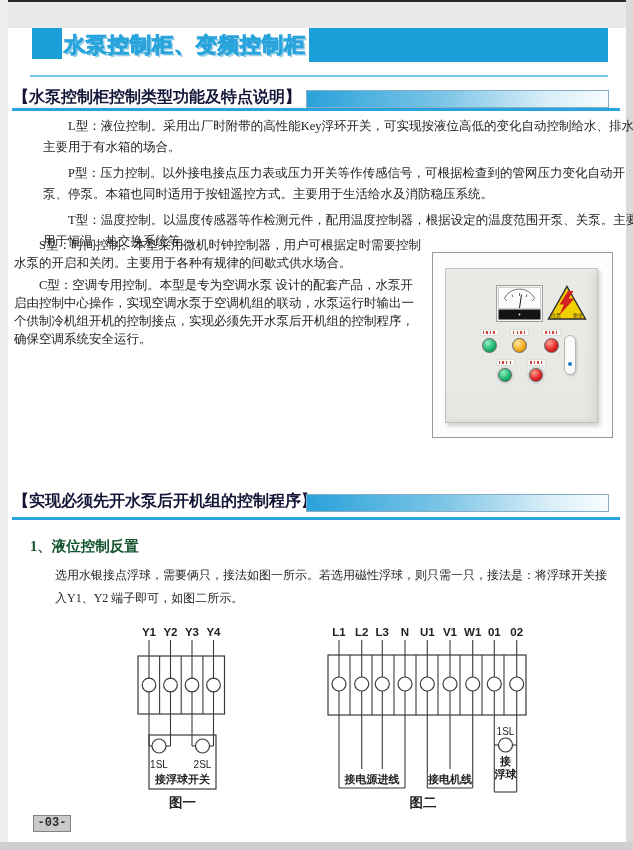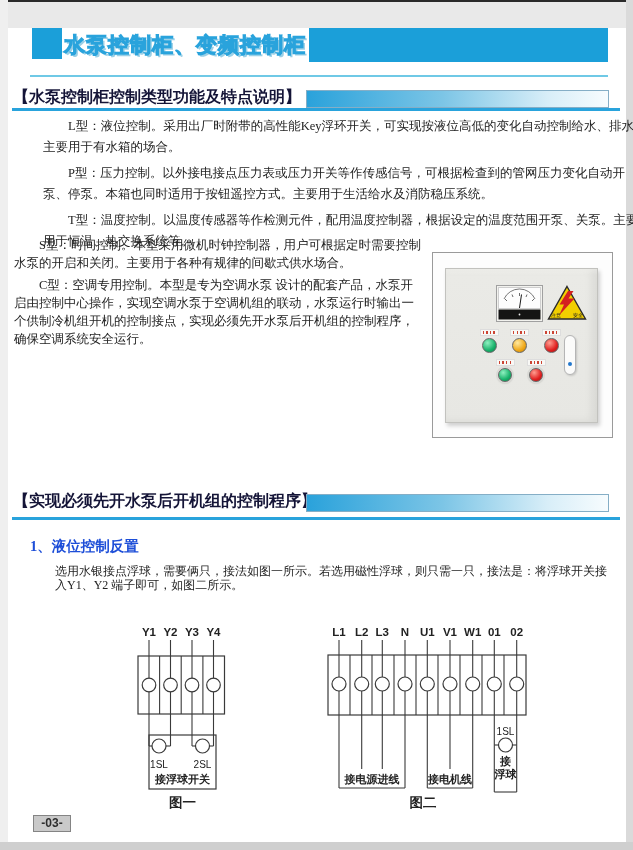--- a/index.html
+++ b/index.html
@@ -56,38 +56,38 @@
   .plate{width:17px;height:5px;background:#f8f8f5;border:0.5px solid #ddd;}
   .plate i{display:block;margin:1px 2px;height:2.5px;
       background:repeating-linear-gradient(90deg,#c43 0 1.5px,transparent 1.5px 3.5px);}
   .pl1{left:34px;top:60px;} .pl2{left:64px;top:60px;} .pl3{left:96px;top:60px;}
   .pl4{left:50px;top:90px;} .pl5{left:81px;top:90px;}
   .handle{left:118px;top:66px;width:10px;height:38px;border-radius:6px;background:#fbfbfa;
       border:1px solid #b5b5b5;box-shadow:1px 1px 2px rgba(0,0,0,.15);}
   .handle i{position:absolute;left:2.5px;top:26px;width:4px;height:4px;border-radius:50%;background:#2277cc;}
 
   
-  .subsec-title{left:30px;top:537px;font-size:14.5px;font-weight:bold;color:#1d4ed8;}
-  .intro{left:55px;top:564px;width:562px;font-size:12px;line-height:14px;}
+  .subsec-title{left:30px;top:537px;font-size:14.5px;font-weight:bold;color:#14532d;}
+  .intro{left:55px;top:564px;width:562px;font-size:12px;line-height:23px;}
 
   
   .fig1{left:128px;top:622px;}
   .fig2{left:323px;top:622px;}
   svg text{font-family:"Liberation Sans",sans-serif;fill:#222;}
   .tlabel{font-size:11.5px;font-weight:bold;}
   .slabel{font-size:10px;}
   .clabel{font-size:11px;font-weight:600;font-family:"Liberation Serif",serif;}
   .fcap{font-size:13.5px;font-weight:bold;font-family:"Liberation Serif",serif;}
   .wline{stroke:#3a3a3a;stroke-width:1.1;fill:none;}
   .wcirc{stroke:#3a3a3a;stroke-width:1.2;fill:#ffffff;}
   .wrect{stroke:#3a3a3a;stroke-width:1.2;fill:none;}
 
   
   .page-num{left:33px;top:815px;width:36px;height:15px;background:#c9c9c9;border:1px solid #848484;
-      color:#2e2e2e;font-family:Liberation Sans, sans-serif;font-size:12px;font-weight:bold;
+      color:#2e2e2e;font-family:Liberation Mono, monospace;font-size:12px;font-weight:bold;
       text-align:center;line-height:15px;}
 </style>
 </head>
 <body>
 
 <div>
 
   <div class="abs edge-top"></div>
   <div class="abs edge-left"></div>
   <div class="abs edge-right"></div>

